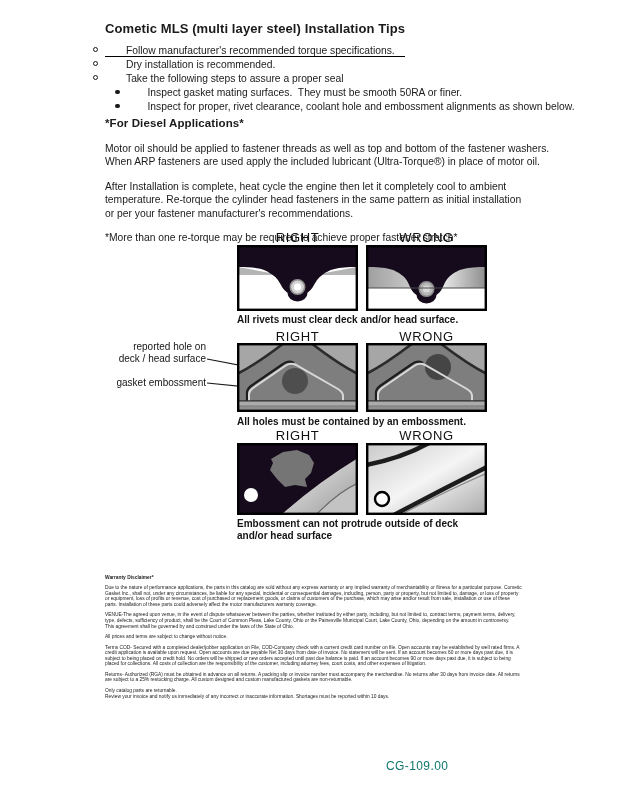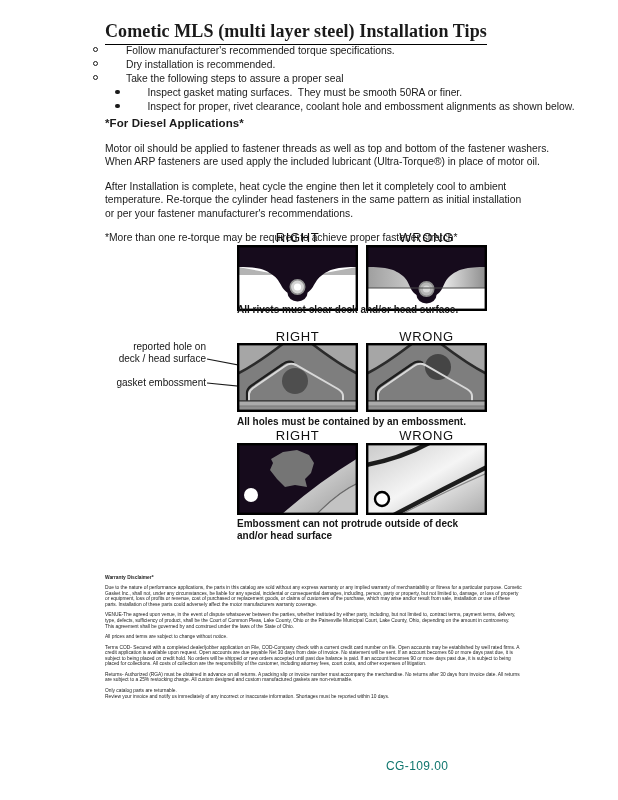--- a/index.html
+++ b/index.html
@@ -9,26 +9,25 @@
     position: relative;
     font-family: "Liberation Sans", "DejaVu Sans", sans-serif;
     color: #1a1a1a;
     overflow: hidden;
   }
   .abs { position: absolute; }
 
   
   .page-title {
     left: 105px; top: 21px;
-    font-size: 18px; font-weight: bold;
+    font-size: 13px; font-weight: bold;
     border-bottom: 1.6px solid #000;
-    padding-bottom: 2px;
+    padding-bottom: 20px;
     white-space: nowrap;
     letter-spacing: 0.1px;
-    font-family: Liberation Serif, serif;
   }
 
   
   .bullets { left: 93px; top: 44px; width: 470px; font-size: 10.3px; }
   .bullet-row { display: flex; align-items: flex-start; height: 14px; line-height: 13px; }
   .bullet-row.sub { padding-left: 22px; }
   .b-icon {
     width: 5px; height: 5px; border: 1.1px solid #1a1a1a; border-radius: 50%;
     margin: 3px 4px 0 0; flex: none; background: #fff;
   }
@@ -149,21 +148,21 @@
     <rect x="1" y="22" width="119" height="21" fill="url(#g1w)"></rect>
     <path d="M0,0 H121 V22 C99,22 93,24 84,31 C75,38 79,52 60.5,52 C42,52 46,38 37,31 C28,24 22,22 0,22 Z" fill="#160b1c"></path>
     <ellipse cx="60.5" cy="50" rx="10" ry="8.5" fill="#160b1c"></ellipse>
     <circle cx="60.5" cy="44" r="7.2" fill="#b7b7b7" stroke="#8f8f8f" stroke-width="1.6"></circle>
     <circle cx="60.5" cy="44" r="3.6" fill="#d9d9d9"></circle>
     <line x1="1" y1="43" x2="120" y2="43" stroke="#4a4a4a" stroke-width="1"></line>
     <rect x="1.2" y="1.2" width="118.6" height="63.6" fill="none" stroke="#000" stroke-width="2.4"></rect>
   </svg>
 </div>
 
-<div class="abs dg-caption" style="left:237px; top:304px;">All rivets must clear deck and/or head surface.</div>
+<div class="abs dg-caption" style="left:237px; top:314px;">All rivets must clear deck and/or head surface.</div>
 
 <div class="abs dg-label" style="left:237px; top:329px;">RIGHT</div>
 <div class="abs dg-label" style="left:366px; top:329px;">WRONG</div>
 
 <div class="abs side-label" style="top:341px;">
   <div>reported hole on</div>
   <div>deck / head surface</div>
 </div>
 <div class="abs side-label" style="top:377px;">
   <div>gasket embossment</div>

